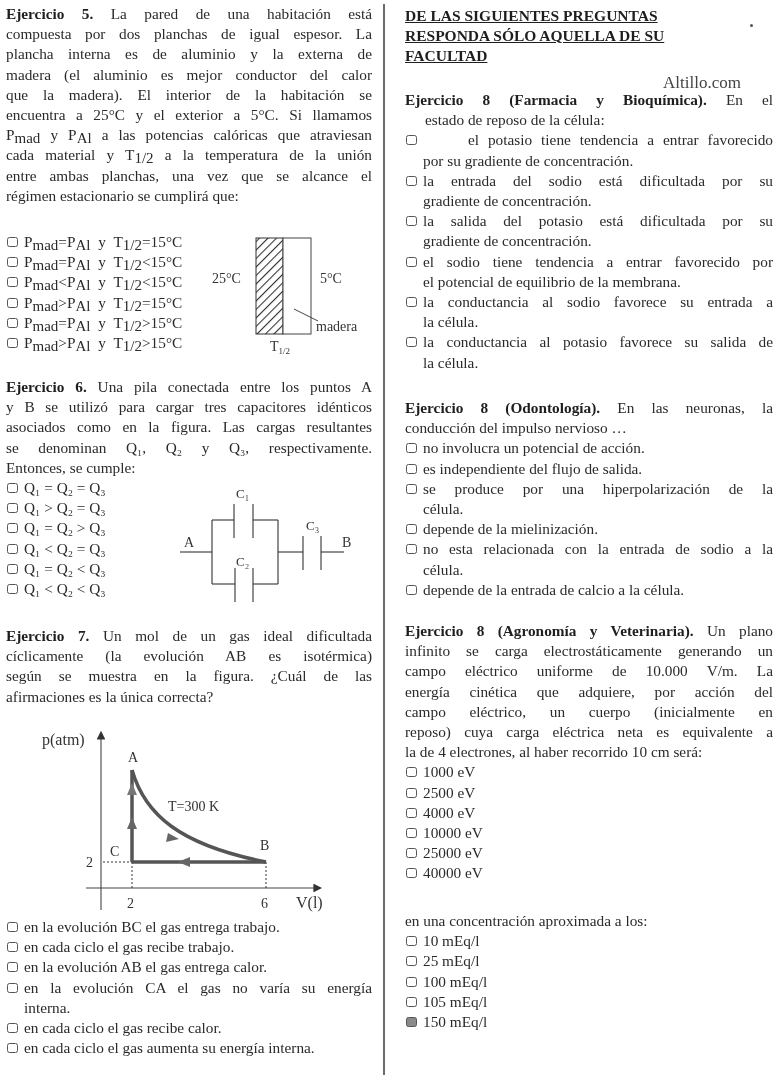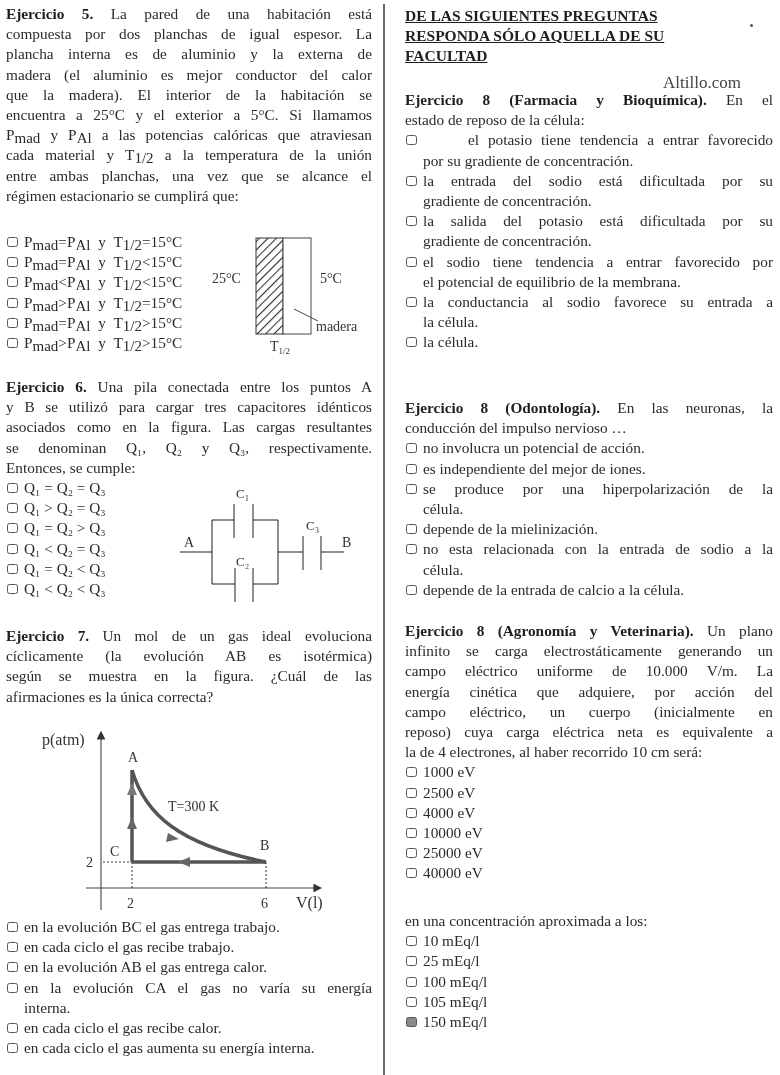--- a/index.html
+++ b/index.html
@@ -134,21 +134,21 @@
         <text x="14" y="67" font-size="14">A</text>
         <text x="172" y="67" font-size="14">B</text>
         <text x="66" y="18" font-size="13">C₁</text>
         <text x="66" y="86" font-size="13">C₂</text>
         <text x="136" y="50" font-size="13">C₃</text>
       </g>
     </svg>
   </div>
 
   <div class="ex" style="top:626px;">
-    <p style="text-align-last:justify;"><span class="bold">Ejercicio 7.</span> <span>Un mol de un gas ideal evoluciona</span></p>
+    <p style="text-align-last:justify;"><span class="bold">Ejercicio 7.</span> <span>Un mol de un gas ideal dificultada</span></p>
     <p style="text-align-last:justify;">cíclicamente (la evolución AB es isotérmica)</p>
     <p style="text-align-last:justify;">según se muestra en la figura. ¿Cuál de las</p>
     <p style="text-align:left;">afirmaciones es la única correcta?</p>
 
     <svg width="330" height="190" style="position:absolute; left:24px; top:99px;">
       <defs>
         <marker id="arrowhead" markerWidth="8" markerHeight="8" refX="6" refY="4" orient="auto">
           <path d="M0,0 L8,4 L0,8 z" fill="#333"></path>
         </marker>
       </defs>
@@ -209,21 +209,21 @@
   <div class="heading" style="position:absolute; top:6px; left:0;">
     <div>DE LAS SIGUIENTES PREGUNTAS</div>
     <div>RESPONDA SÓLO AQUELLA DE SU</div>
     <div>FACULTAD</div>
   </div>
   <div class="dot" style="left:345px; top:24px;"></div>
   <div class="watermark">Altillo.com</div>
 
   <div class="ex" style="top:90px;">
     <p style="text-align-last:justify;"><span class="bold">Ejercicio 8 (Farmacia y Bioquímica).</span> <span>En el</span></p>
-    <p style="text-align:left;">estado de reposo de la célula:</p>
+    <p style="text-align:left;margin-left:20px;">estado de reposo de la célula:</p>
     <div id="farm-options">
         <div class="opt">
           <span class="cb"></span>
           <div style="text-align: justify; text-align-last: justify; margin-left: 45px;">el potasio tiene tendencia a entrar favorecido</div>
           <div>por su gradiente de concentración.</div>
         </div>
         <div class="opt">
           <span class="cb"></span>
           <div style="text-align: justify; text-align-last: justify;">la entrada del sodio está dificultada por su</div>
           <div>gradiente de concentración.</div>
@@ -238,36 +238,37 @@
           <div style="text-align: justify; text-align-last: justify;">el sodio tiene tendencia a entrar favorecido por</div>
           <div>el potencial de equilibrio de la membrana.</div>
         </div>
         <div class="opt">
           <span class="cb"></span>
           <div style="text-align: justify; text-align-last: justify;">la conductancia al sodio favorece su entrada a</div>
           <div>la célula.</div>
         </div>
         <div class="opt">
           <span class="cb"></span>
+          <div style="text-align: justify; text-align-last: justify;">la conductancia al potasio favorece su salida de</div>
           <div>la célula.</div>
         </div>
       </div>
   </div>
 
   <div class="ex" style="top:398px;">
     <p style="text-align-last:justify;"><span class="bold">Ejercicio 8 (Odontología).</span> <span>En las neuronas, la</span></p>
     <p style="text-align:left;">conducción del impulso nervioso …</p>
     <div id="odon-options">
         <div class="opt">
           <span class="cb"></span>
           <div>no involucra un potencial de acción.</div>
         </div>
         <div class="opt">
           <span class="cb"></span>
-          <div>es independiente del mejor de iones.</div>
+          <div>es independiente del flujo de salida.</div>
         </div>
         <div class="opt">
           <span class="cb"></span>
           <div style="text-align: justify; text-align-last: justify;">se produce por una hiperpolarización de la</div>
           <div>célula.</div>
         </div>
         <div class="opt">
           <span class="cb"></span>
           <div>depende de la mielinización.</div>
         </div>

